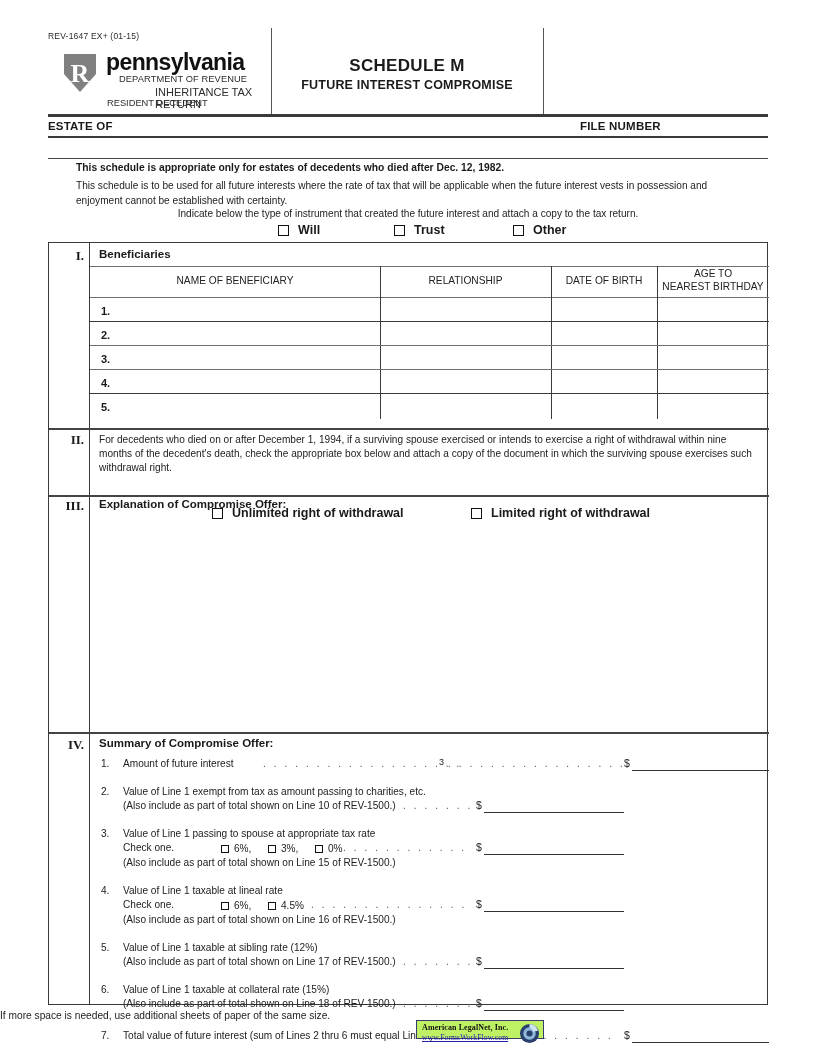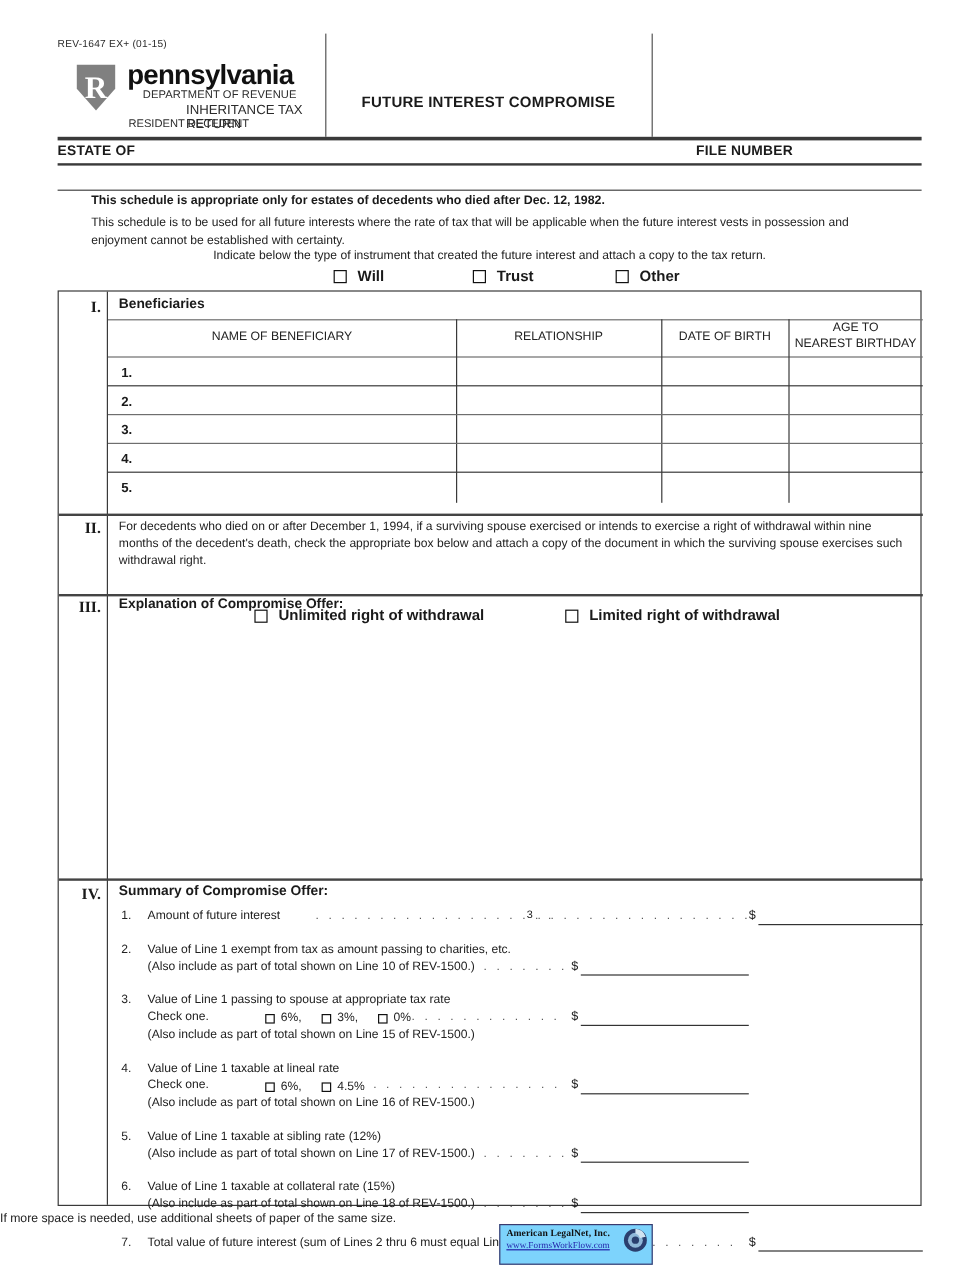--- a/index.html
+++ b/index.html
@@ -131,22 +131,22 @@
     position:absolute; height:1px; background:#333;
   }
   .dollar { position:absolute; font-size:10.5px; color:#222; }
 
   
   .foot-note {
     position:absolute; left:0; top:1010px; width:816px;
     text-align:left; font-size:10.2px; color:#222;
   }
   .aln {
-    position:absolute; left:416px; top:1020px; width:128px; height:34px;
-    border:1px solid #3a3a6e; background:#7dd3fc;
+    position:absolute; left:416px; top:1020px; width:128px; height:19px;
+    border:1px solid #3a3a6e; background:#bef264;
   }
   .aln-t1 {
     position:absolute; left:5px; top:2px; font-family:"Liberation Serif", serif;
     font-size:8px; font-weight:bold; color:#111; letter-spacing:.1px;
   }
   .aln-t2 {
     position:absolute; left:5px; top:12px; font-family:"Liberation Serif", serif;
     font-size:7.6px; color:#2222aa; text-decoration:underline; letter-spacing:.1px;
   }
   .aln-logo { position:absolute; right:3px; top:2px; width:21px; height:21px; }
@@ -166,20 +166,21 @@
       <path d="M6 2 H38 L38 22 L22 40 L6 22 Z" fill="#808080"></path>
       <path d="M13 5 H31 L31 21 L22 32 L13 21 Z" fill="#ffffff" opacity="0"></path>
       <text x="22" y="30" font-family="Liberation Serif, serif" font-size="26" font-weight="bold" fill="#ffffff" text-anchor="middle">R</text>
     </svg>
     <div class="brand">pennsylvania</div>
     <div class="dept">DEPARTMENT OF REVENUE</div>
     <div class="sub1">INHERITANCE TAX RETURN</div>
     <div class="sub2">RESIDENT DECEDENT</div>
   </div>
 
+  <div class="sched-title">SCHEDULE M</div>
   <div class="sched-sub">FUTURE INTEREST COMPROMISE</div>
 
   <div class="rule-thick" style="top:114px"></div>
   <div class="estate-of">ESTATE OF</div>
   <div class="file-number">FILE NUMBER</div>
   <div class="rule-thick" style="top:136px; height:2px"></div>
 
   <div class="instr-rule-top"></div>
   <div class="ins-bold">This schedule is appropriate only for estates of decedents who died after Dec. 12, 1982.</div>
   <div class="ins-p">This schedule is to be used for all future interests where the rate of tax that will be applicable when the future interest vests in possession and enjoyment cannot be established with certainty.</div>

